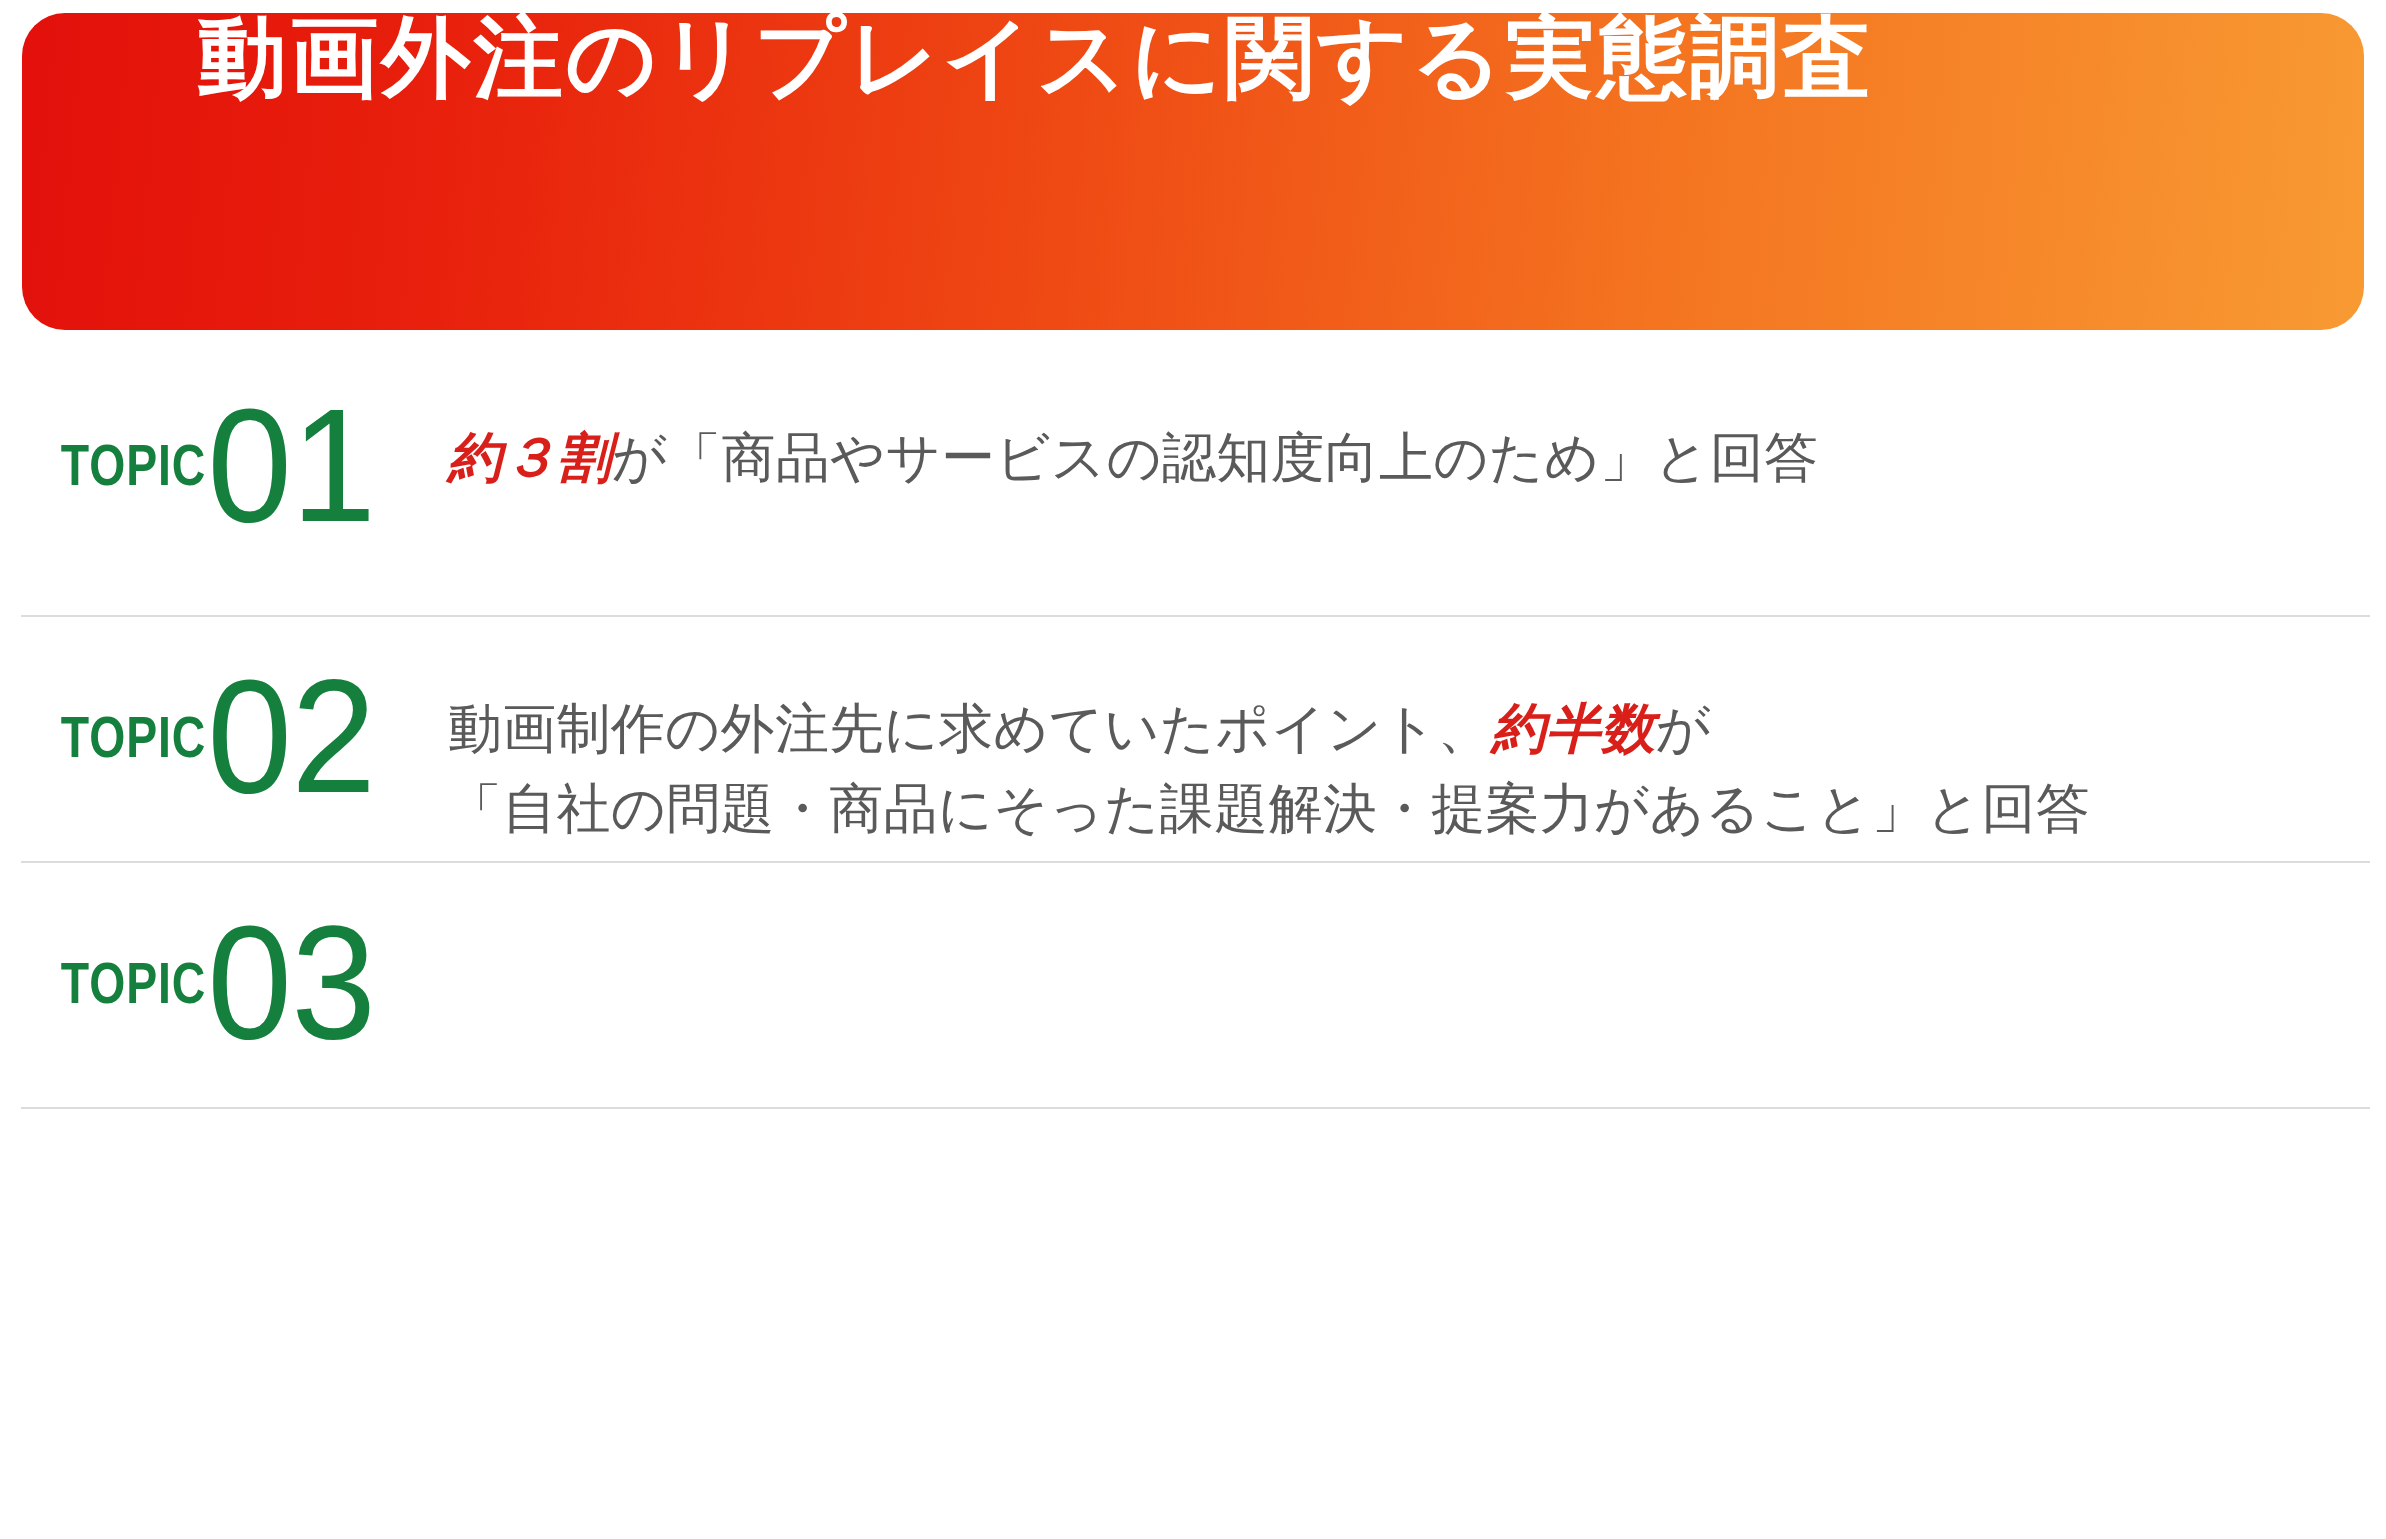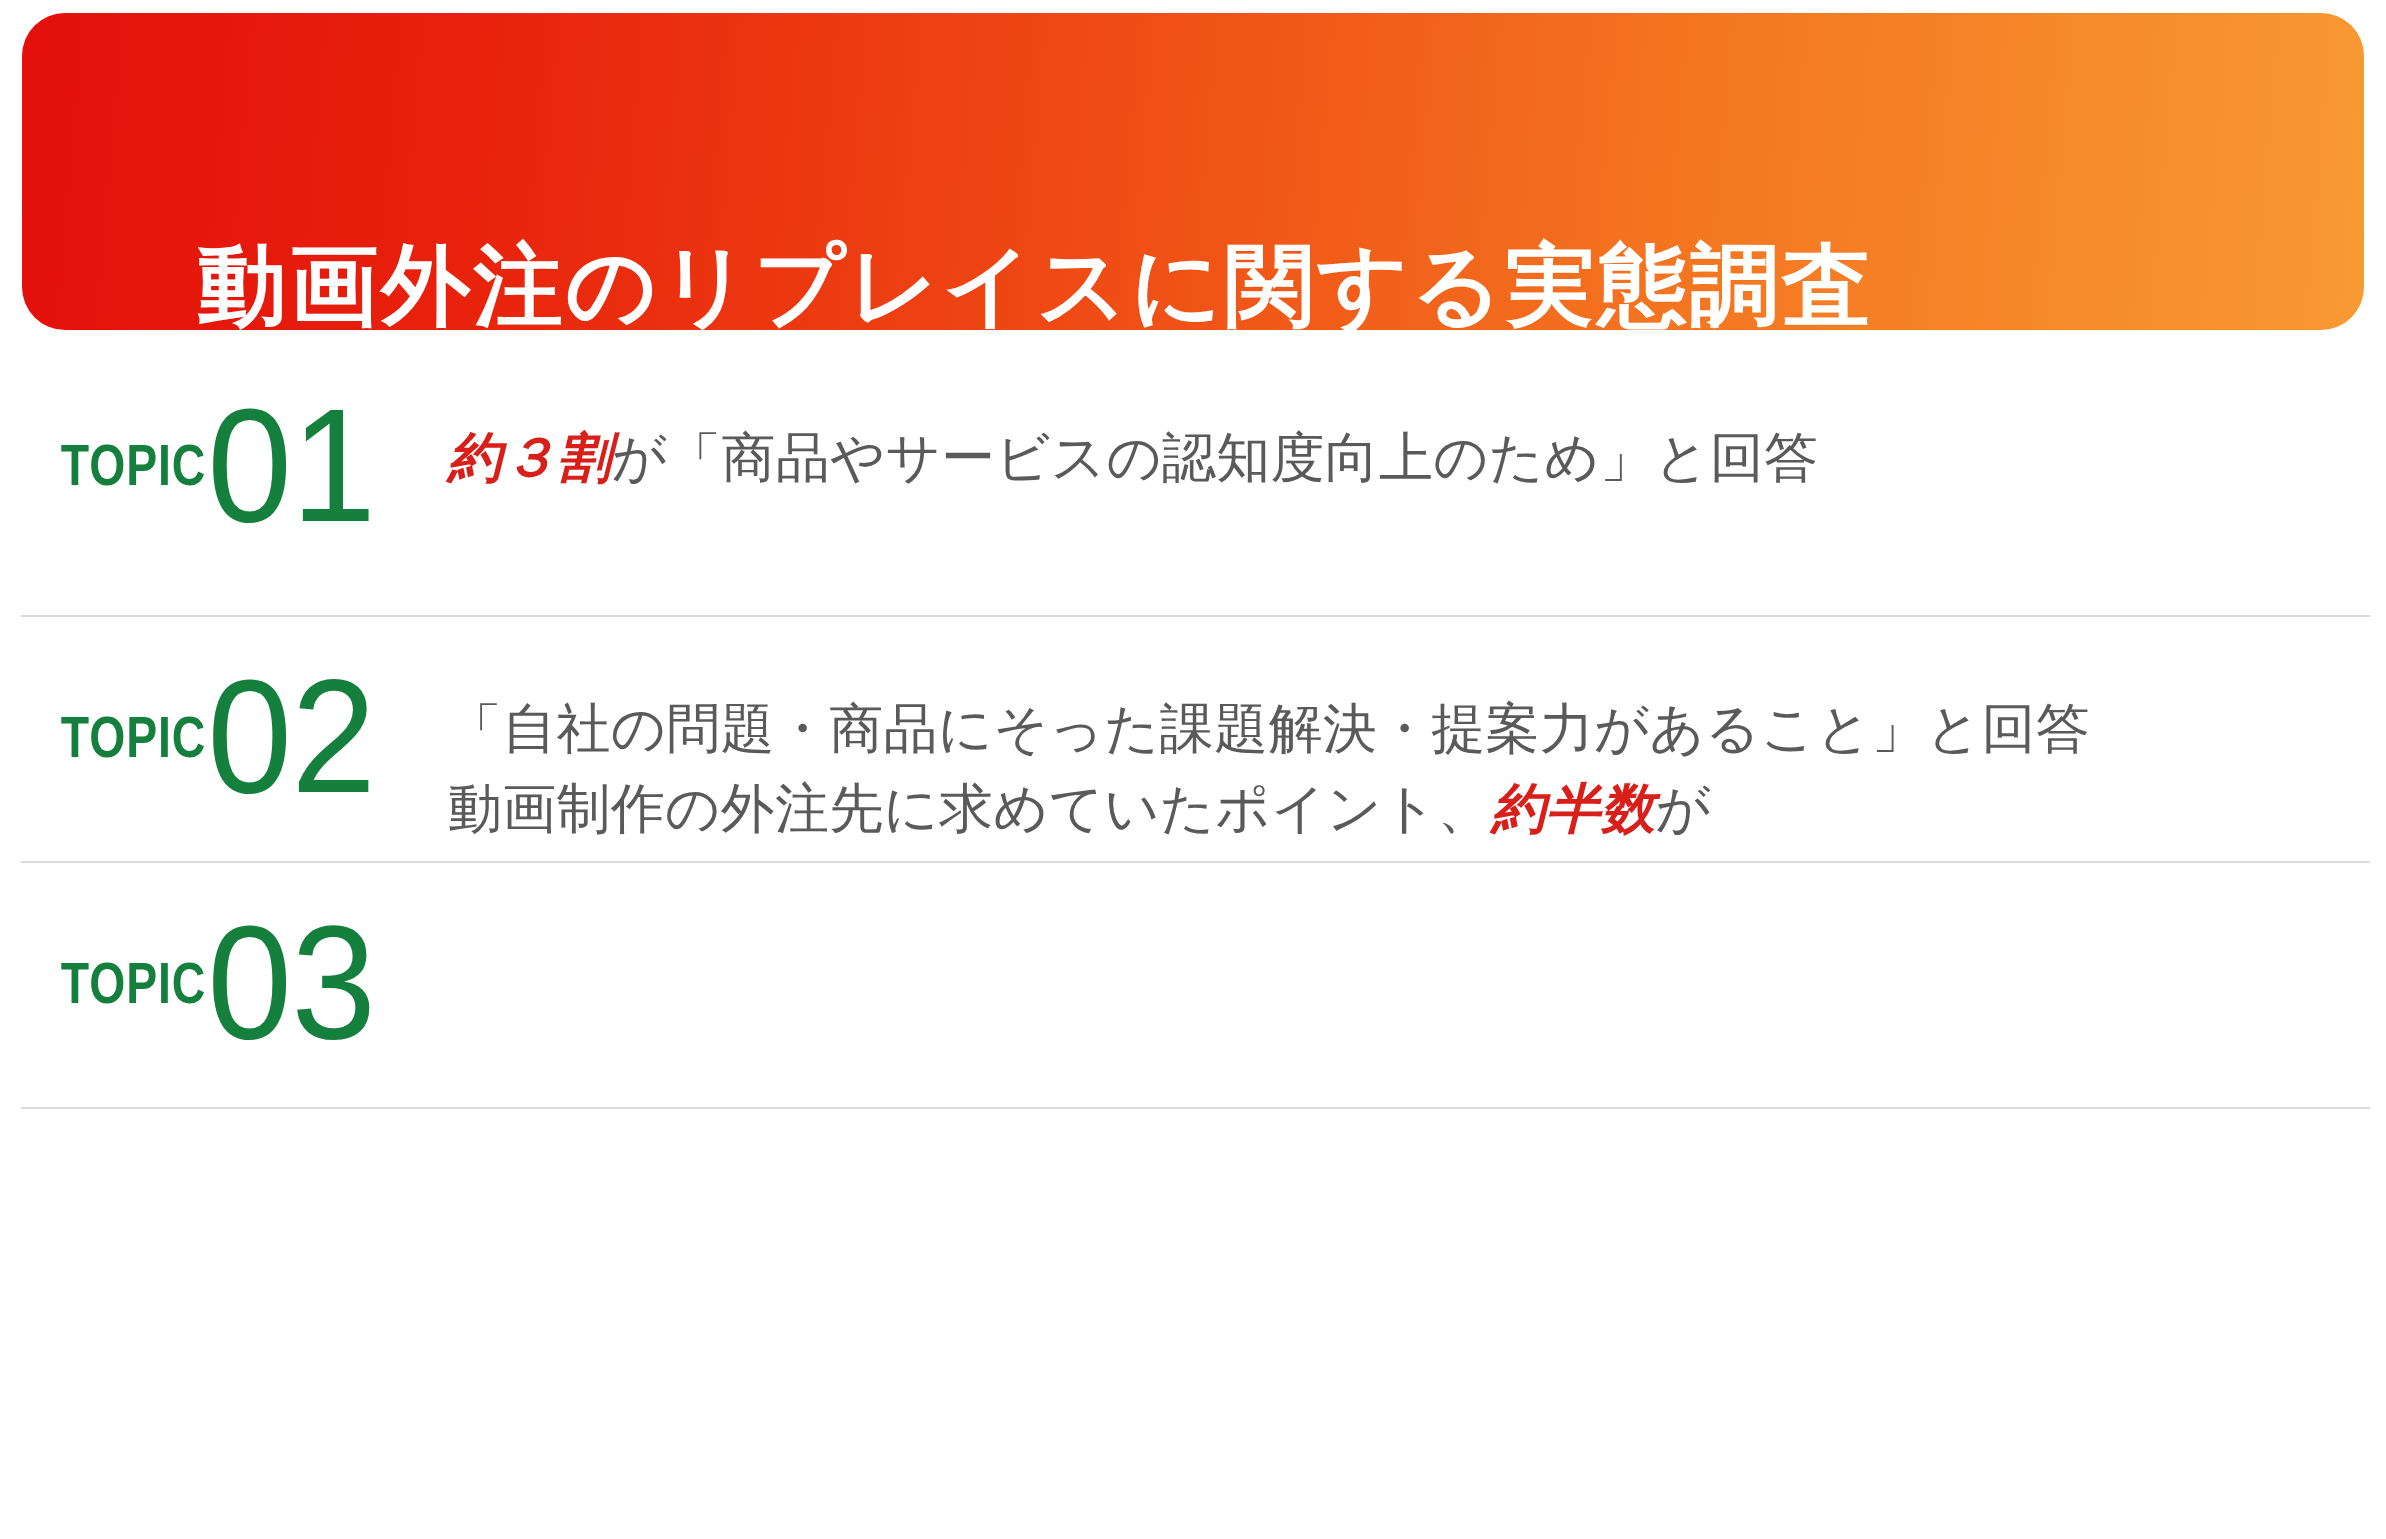--- a/index.html
+++ b/index.html
@@ -25,21 +25,21 @@
   
   .banner {
     position: absolute;
     left: 22.4px;
     top: 13px;
     width: 2342px;
     height: 317px;
     border-radius: 43px;
     background: linear-gradient(95deg, #e3100b 0%, #e8200c 18%, #ef4a14 45%, #f47420 70%, #f89a33 100%);
     display: flex;
-    align-items: flex-end;
+    align-items: flex-start;
     box-sizing: border-box;
     overflow: hidden;
   }
   .banner-title {
     color: #ffffff;
     font-size: 89px;
     font-weight: 700;
     letter-spacing: 0.035em;
     line-height: 1;
     margin-left: 175px;
@@ -150,22 +150,22 @@
       </div>
     </div>
     <div class="divider"></div>
 
     <div class="topic-row t2">
       <div class="topic-badge">
         <span class="topic-word">TOPIC</span>
         <span class="topic-num">02</span>
       </div>
       <div class="topic-body">
+        <div class="topic-line"><span>動画制作の外注先に求めていたポイント、</span><span class="em-red">約半数</span><span>が</span></div>
         <div class="topic-line">「自社の問題・商品にそった課題解決・提案力があること」と回答</div>
-        <div class="topic-line"><span>動画制作の外注先に求めていたポイント、</span><span class="em-red">約半数</span><span>が</span></div>
       </div>
     </div>
     <div class="divider"></div>
 
     <div class="topic-row t3">
       <div class="topic-badge">
         <span class="topic-word">TOPIC</span>
         <span class="topic-num">03</span>
       </div>
     </div>

